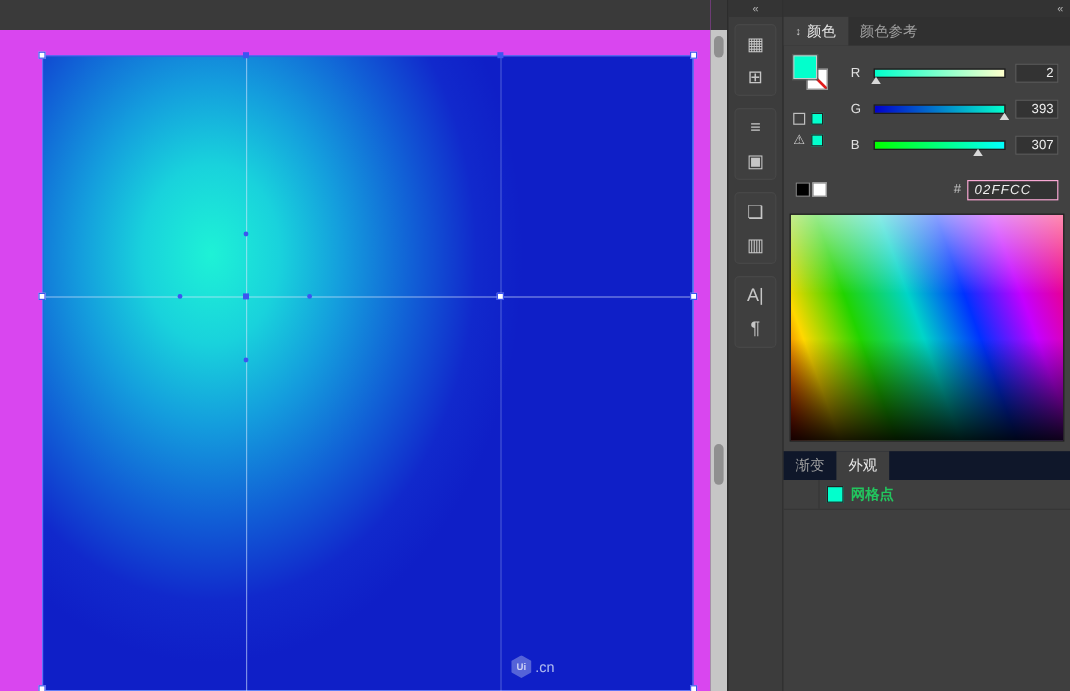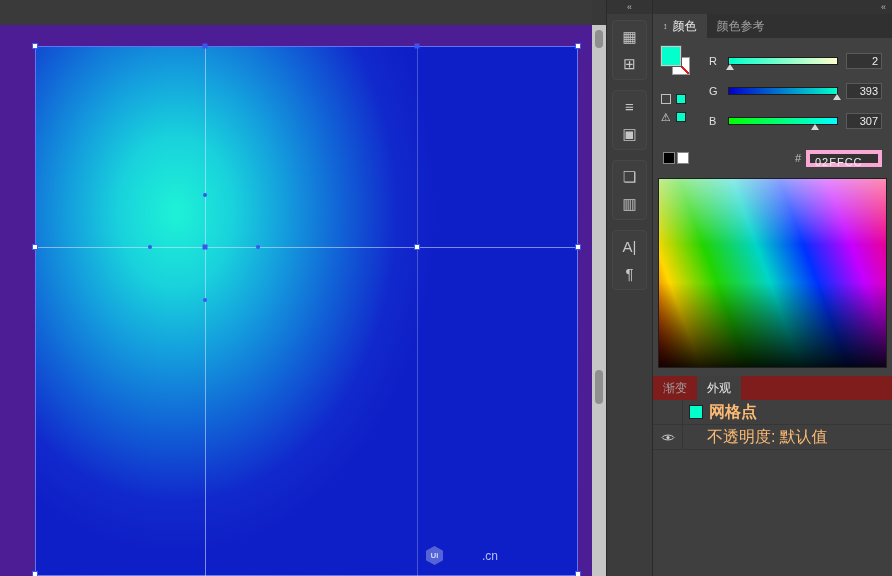--- a/index.html
+++ b/index.html
@@ -1,37 +1,37 @@
 <!DOCTYPE html>
 <html><head>
 <meta charset="utf-8">
 <style>
   * { box-sizing: border-box; margin: 0; padding: 0; }
   html,body { width: 892px; height: 576px; overflow: hidden; }
   body { background: #383838; font-family: "Liberation Sans", "DejaVu Sans", sans-serif; position: relative; }
 
   
-  .canvas-area { position: absolute; left: 0; top: 0; width: 592px; height: 576px; background: #4c1d95; overflow: hidden; }
+  .canvas-area { position: absolute; left: 0; top: 0; width: 592px; height: 576px; background: #d946ef; overflow: hidden; }
   .canvas-topbar { position: absolute; left: 0; top: 0; width: 592px; height: 25px; background: #3a3a3a; }
   .mesh-rect { position: absolute; left: 35px; top: 46px; width: 543px; height: 530px;
     border: 1px solid rgba(110,130,255,.85);
     background: radial-gradient(ellipse 260px 340px at 140px 165px,
       #1ef2d6 0%, #19d2dc 22%, #149ddd 42%, #1161d6 64%, #1129cc 85%, #0f1fc7 100%); }
   .mesh-line { position: absolute; background: rgba(215,230,255,.55); }
   .ml-v1 { left: 205px; top: 46px; width: 1px; height: 530px; }
   .ml-v2 { left: 417px; top: 46px; width: 1px; height: 530px; opacity: .5; }
   .ml-h  { left: 35px; top: 247px; width: 543px; height: 1px; }
   .handle { position: absolute; width: 6px; height: 6px; background: #fff; border: 1px solid #3c55f0; transform: translate(-50%,-50%); }
   .anchor { position: absolute; width: 5px; height: 5px; background: #3c55f0; transform: translate(-50%,-50%); }
   .dot { position: absolute; width: 4px; height: 4px; border-radius: 50%; background: #3c55f0; transform: translate(-50%,-50%); }
   .watermark { position: absolute; left: 426px; top: 546px; display: flex; align-items: center; gap: 3px; opacity: .8; }
   .wm-hex { width: 17px; height: 19px; background: rgba(235,245,255,.4); color: #fff; font-size: 8px; font-weight: bold;
     display: flex; align-items: center; justify-content: center;
     clip-path: polygon(50% 0,100% 25%,100% 75%,50% 100%,0 75%,0 25%); }
-  .wm-text { color: rgba(240,248,255,.9); font-size: 12px; margin-left: 36px; }
+  .wm-text { color: rgba(240,248,255,.9); font-size: 12px; }
 
   
   .v-scrollbar { position: absolute; left: 592px; top: 25px; width: 14px; height: 551px; background: #c6c6c6; }
   .sb-thumb { position: absolute; left: 3px; width: 8px; border-radius: 4px; background: #8f8f8f; }
   .sb-t1 { top: 5px; height: 18px; }
   .sb-t2 { top: 345px; height: 34px; }
 
   
   .icon-dock { position: absolute; left: 606px; top: 0; width: 46px; height: 576px; background: #3c3c3c; border-left: 1px solid #2a2a2a; }
   .dock-chrome { height: 14px; display: flex; align-items: center; justify-content: center; color: #b5b5b5; font-size: 9px; background: #343434; }
@@ -65,31 +65,31 @@
   .slider-handle { position: absolute; top: 6px; width: 0; height: 0; transform: translateX(-50%);
     border-left: 4px solid transparent; border-right: 4px solid transparent; border-bottom: 6px solid #d8d8d8; }
   .val-box { width: 36px; height: 16px; background: #333; border: 1px solid #5a5a5a; color: #eee; font-size: 11px; text-align: right; padding: 1px 3px 0 0; }
 
   .hex-row { display: flex; align-items: center; height: 20px; padding-left: 2px; }
   .bw { width: 12px; height: 12px; display: inline-block; }
   .bw-black { background: #000; border: 1px solid #888; }
   .bw-white { background: #fff; border: 1px solid #888; margin-left: 2px; }
   .spacer { flex: 1; }
   .hex-label { color: #c0c0c0; font-size: 11px; margin-right: 5px; }
-  .hex-box { width: 76px; height: 17px; background: #333; border: 4px solid #f9a8d4; color: #eee; font-size: 11px; padding: 2px 0 0 5px; letter-spacing: 1px; }
+  .hex-box { width: 76px; height: 17px; background: #333; border: 1px solid #f9a8d4; color: #eee; font-size: 11px; padding: 2px 0 0 5px; letter-spacing: 1px; font-style: italic; }
 
   .spectrum { margin: 6px 5px 8px; height: 190px; border: 1px solid #1f1f1f; cursor: crosshair;
     background:
       linear-gradient(to bottom, rgba(255,255,255,.55) 0%, rgba(255,255,255,0) 35%, rgba(0,0,0,0) 55%, rgba(0,0,0,.9) 100%),
       linear-gradient(70deg, #d40000 0%, #ffd800 14%, #21d400 30%, #00d4c8 48%, #0031ff 64%, #c400ff 80%, #ff0051 100%); }
 
-  .tabbar.lower { background: #7f1d1d; }
+  .tabbar.lower { background: #0f172a; }
   .tab.lower-active { background: #3f3f3f; color: #e8e8e8; }
 
-  .appearance { flex: 1; background: #3f3f3f; color: #fdba74; font-size: 16px; }
+  .appearance { flex: 1; background: #3f3f3f; color: #22c55e; font-size: 12px; }
   .ap-row { height: 25px; display: flex; align-items: center; border-bottom: 1px solid #363636; }
   .ap-gutter { width: 30px; align-self: stretch; border-right: 1px solid #363636; display: flex; align-items: center; justify-content: center; }
   .ap-swatch { width: 14px; height: 14px; border: 1px solid #222; }
   .ap-swatch.none { background: linear-gradient(45deg, #fff 0%, #fff 43%, #e01b1b 45%, #e01b1b 55%, #fff 57%, #fff 100%); }
   .ap-title { font-weight: bold; margin-left: 6px; }
   .title-swatch { margin-left: 6px; }
   .ap-label { margin-left: 24px; }
   .ap-row .row-swatch { margin-left: 6px; width: 15px; height: 15px; }
   .ap-value { margin-left: 4px; }
 </style>
@@ -231,26 +231,14 @@
       <span>外观</span>
     </div>
   </div>
 
   <div class="appearance">
     <div class="ap-row">
       <span class="ap-gutter"></span>
       <span class="ap-swatch title-swatch" style="background: rgb(2, 255, 204);"></span>
       <span class="ap-title">网格点</span>
     </div>
-    <div class="ap-row">
-      <span class="ap-gutter">
-        <span>
-          <svg width="14" height="9" viewBox="0 0 14 9">
-              <path d="M1 4.5 C3 1.3 11 1.3 13 4.5 C11 7.7 3 7.7 1 4.5 Z" fill="none" stroke="#cfcfcf"></path>
-              <circle cx="7" cy="4.5" r="1.6" fill="#cfcfcf"></circle>
-            </svg>
-        </span>
-      </span>
-      <span class="ap-label">不透明度:</span>
-      <span class="ap-value">默认值</span>
-    </div>
   </div>
 </div>
 
 </body></html>

